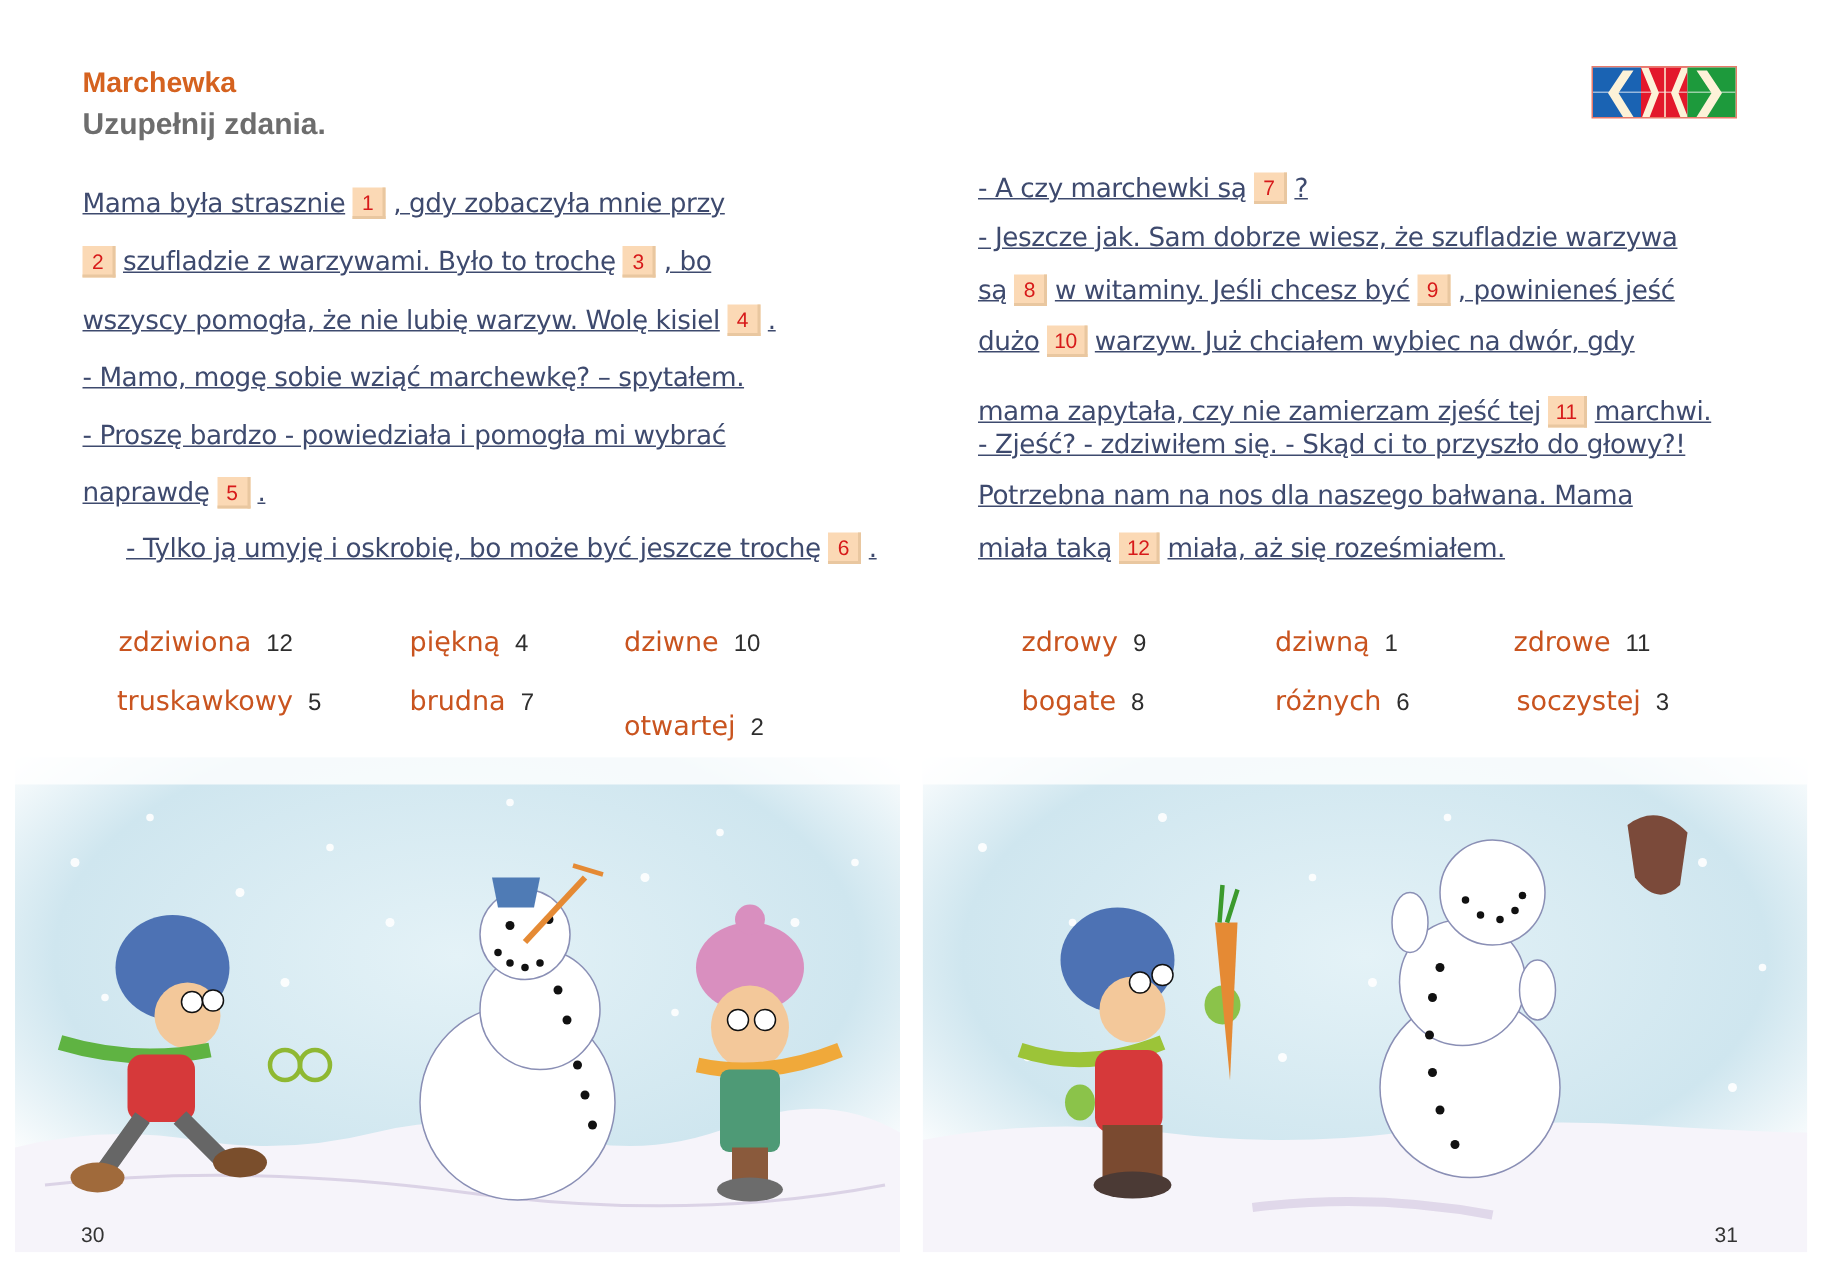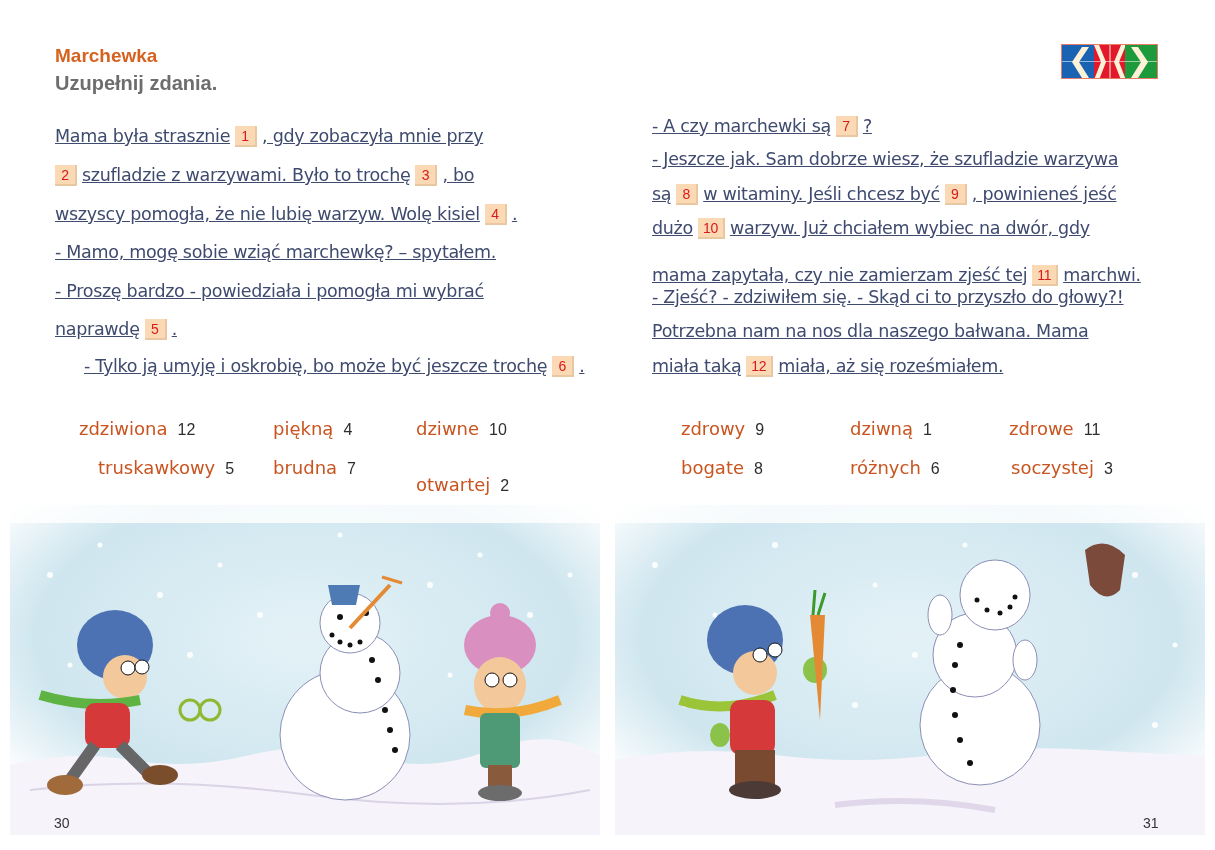--- a/index.html
+++ b/index.html
@@ -65,21 +65,21 @@
     </div>
     <div class="line" style="top:354px; left:0;margin-left:29px;">
       <span>- Tylko ją umyję i oskrobię, bo może być jeszcze trochę</span><span class="gap">6</span><span>.</span>
     </div>
   </div>
 
   <div class="word-bank">
     <div class="word" style="left:79px; top:418px;"><span>zdziwiona</span><span class="num">12</span></div>
     <div class="word" style="left:273px; top:418px;"><span>piękną</span><span class="num">4</span></div>
     <div class="word" style="left:416px; top:418px;"><span>dziwne</span><span class="num">10</span></div>
-    <div class="word" style="left:78px; top:457px;margin-left:20px;"><span>truskawkowy</span><span class="num">5</span></div>
+    <div class="word" style="left:78px; top:457px;"><span>truskawkowy</span><span class="num">5</span></div>
     <div class="word" style="left:273px; top:457px;"><span>brudna</span><span class="num">7</span></div>
     <div class="word" style="left:416px; top:457px;margin-top:17px;"><span>otwartej</span><span class="num">2</span></div>
   </div>
 
   <div class="illustration illus-left">
     <svg viewBox="0 0 590 330" preserveAspectRatio="none">
       <defs>
         <radialGradient id="skyL" cx="50%" cy="40%" r="65%">
           <stop offset="0%" stop-color="#e4f2f7"></stop>
           <stop offset="70%" stop-color="#cfe6ef"></stop>

